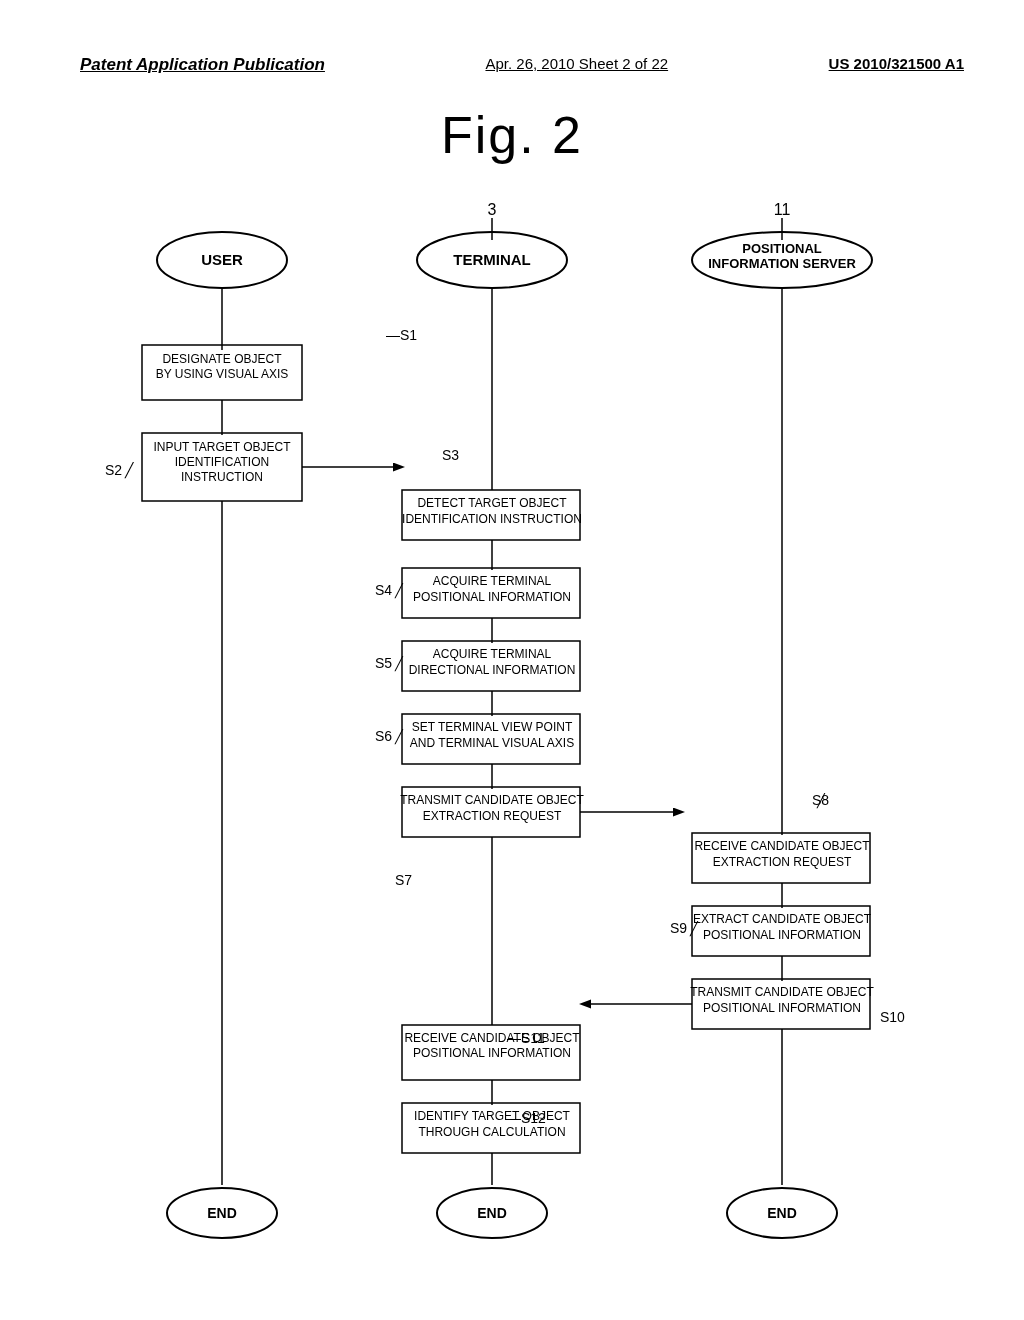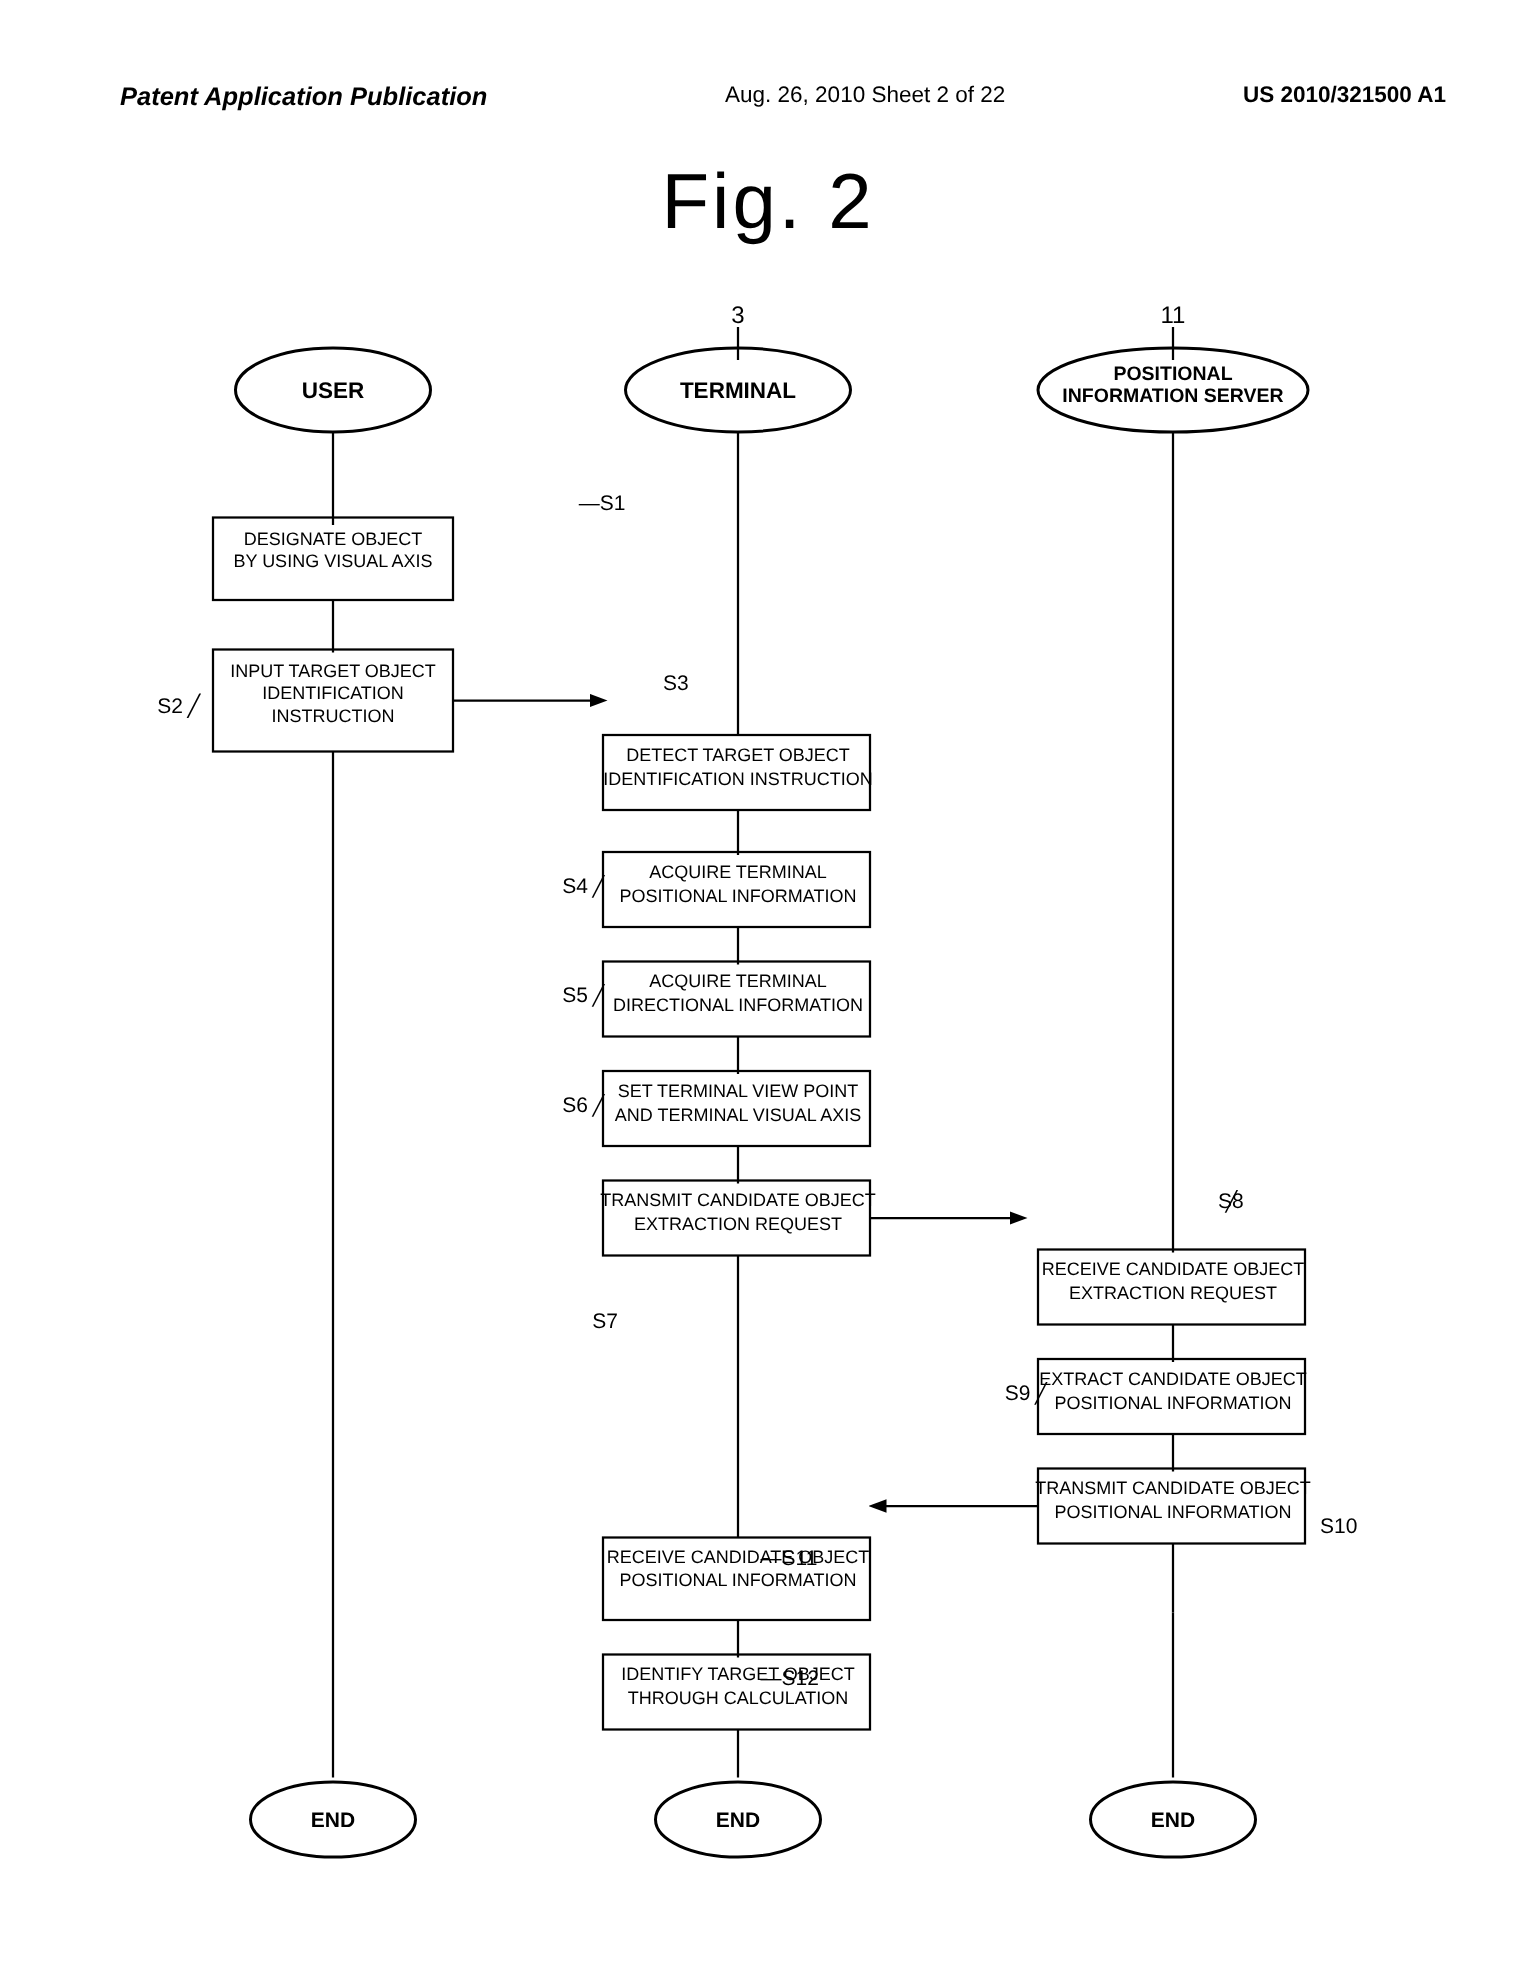--- a/index.html
+++ b/index.html
@@ -18,20 +18,21 @@
       background: #fff;
       padding: 0;
       position: relative;
     }
 
     .header {
       display: flex;
       justify-content: space-between;
       align-items: flex-start;
       padding: 55px 60px 20px 80px;
+      text-decoration: underline;
     }
 
     .header-left {
       font-size: 17px;
       font-weight: bold;
       font-style: italic;
       color: #000;
     }
 
     .header-center {
@@ -67,21 +68,21 @@
       display: block;
       margin: 0 auto;
     }
   </style>
 </head>
 <body>
 
 <div class="page">
   <div class="header">
     <div class="header-left">Patent Application Publication</div>
-    <div class="header-center">Aug. 26, 2010  Sheet 2 of 22</div>
+    <div class="header-center">Apr. 26, 2010  Sheet 2 of 22</div>
     <div class="header-right">US 2010/321500 A1</div>
   </div>
 
   <div class="diagram-area">
     <div class="fig-title">Fig. 2</div>
 
     <svg class="diagram-svg" width="900" height="1100" viewBox="0 0 900 1100">
 
       <text x="430" y="30" text-anchor="middle" font-size="16" font-family="Arial">3</text>
       <line x1="430" y1="33" x2="430" y2="55" stroke="#000" stroke-width="1.5"></line>

